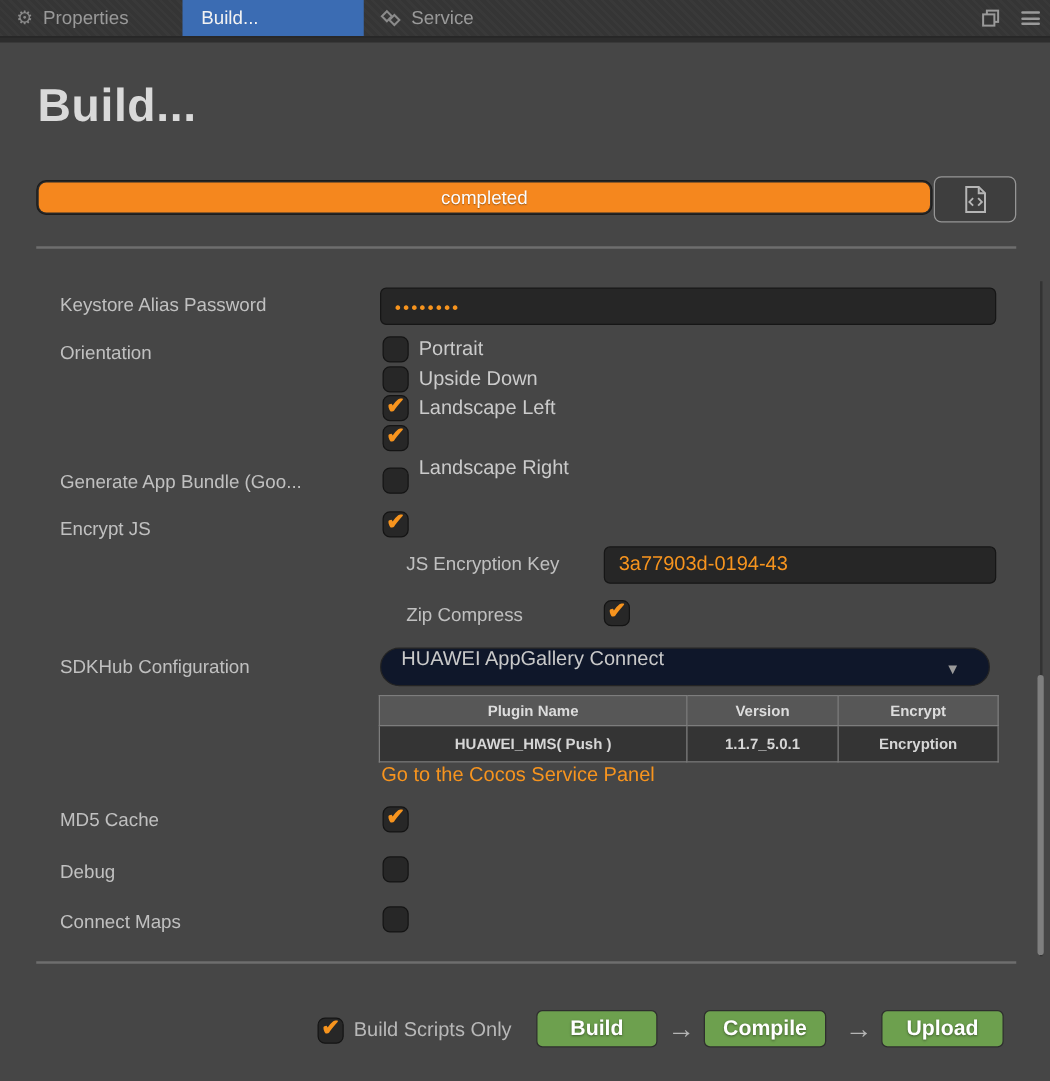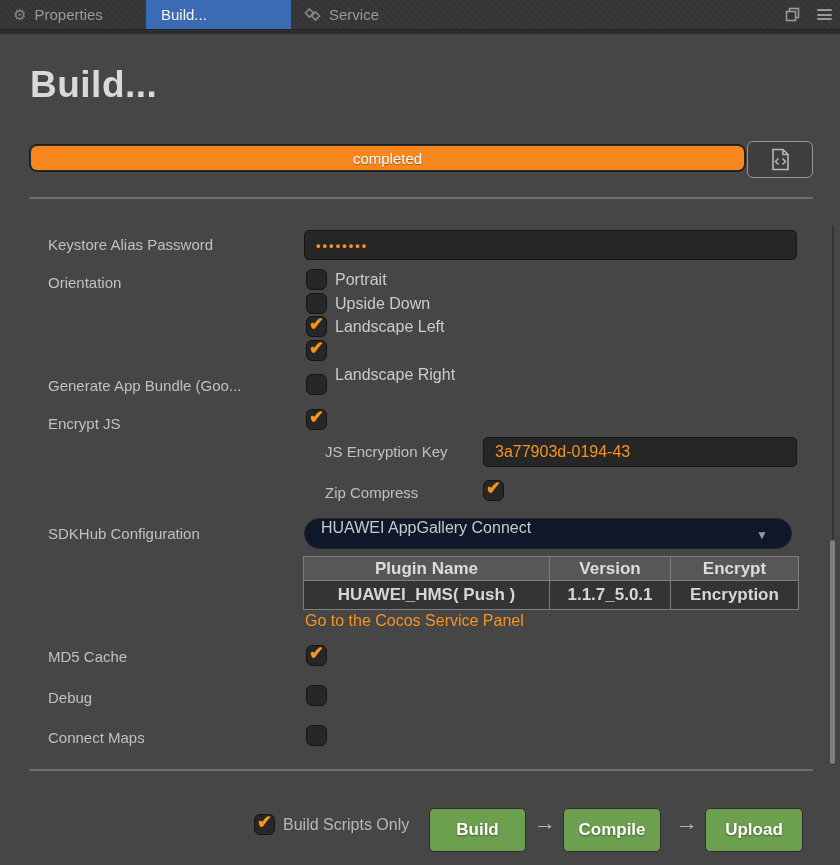--- a/index.html
+++ b/index.html
@@ -41,29 +41,29 @@
             font-family:"Liberation Sans", sans-serif; font-size:16px; padding:0 11px; outline:none; }
   .tinput.password { font-size:13px; font-weight:bold; letter-spacing:2px; }
 
   .cb { position:absolute; width:21px; height:21px; background:#272727; border:1px solid #141414; border-radius:6px; cursor:pointer; }
   .cb .mark { position:absolute; left:0; top:-3px; width:100%; text-align:center; font-size:18px; font-weight:bold; color:#f7941e; line-height:21px; }
 
   .dropdown { position:absolute; left:304px; top:518px; width:488px; height:31px; background:#0f172a; border:1px solid #242424;
               border-radius:16px; display:flex; align-items:flex-start; color:#c9c9c9; font-size:16px; padding:0 16px; cursor:pointer; }
   .dropdown .caret { position:absolute; right:23px; top:9px; font-size:12px; color:#9a9a9a; }
 
-  table.plugins { position:absolute; left:303px; top:556px; width:495px; border-collapse:collapse; table-layout:fixed; font-size:17px; }
+  table.plugins { position:absolute; left:303px; top:556px; width:495px; border-collapse:collapse; table-layout:fixed; font-size:12px; }
   table.plugins th { background:#575757; color:#dcdcdc; font-weight:bold; height:24px; border:1px solid #7d7d7d; text-align:center; }
   table.plugins td { background:#343434; color:#d6d6d6; font-weight:bold; height:29px; border:1px solid #7d7d7d; text-align:center; }
 
   .service-link { position:absolute; left:305px; top:612px; font-size:16px; color:#f7941e; cursor:pointer; }
 
   
   .footer-label { position:absolute; left:283px; top:816px; font-size:16px; color:#b8b8b8; }
-  .green-btn { position:absolute; top:808px; height:44px; background:#6da04e; border:1px solid #2e2e2e; border-radius:5px;
+  .green-btn { position:absolute; top:808px; height:30px; background:#6da04e; border:1px solid #2e2e2e; border-radius:5px;
                color:#ffffff; font-family:"Liberation Sans", sans-serif; font-size:17px; font-weight:bold;
                text-shadow:0 1px 2px rgba(0,0,0,0.45); cursor:pointer; }
   .btn-build { left:429px; width:97px; }
   .btn-compile { left:563px; width:98px; }
   .btn-upload { left:705px; width:98px; }
   .flow-arrow { position:absolute; top:810px; font-size:22px; font-weight:bold; color:#b4b4b4; }
   .arrow-1 { left:534px; }
   .arrow-2 { left:676px; }
 
   

